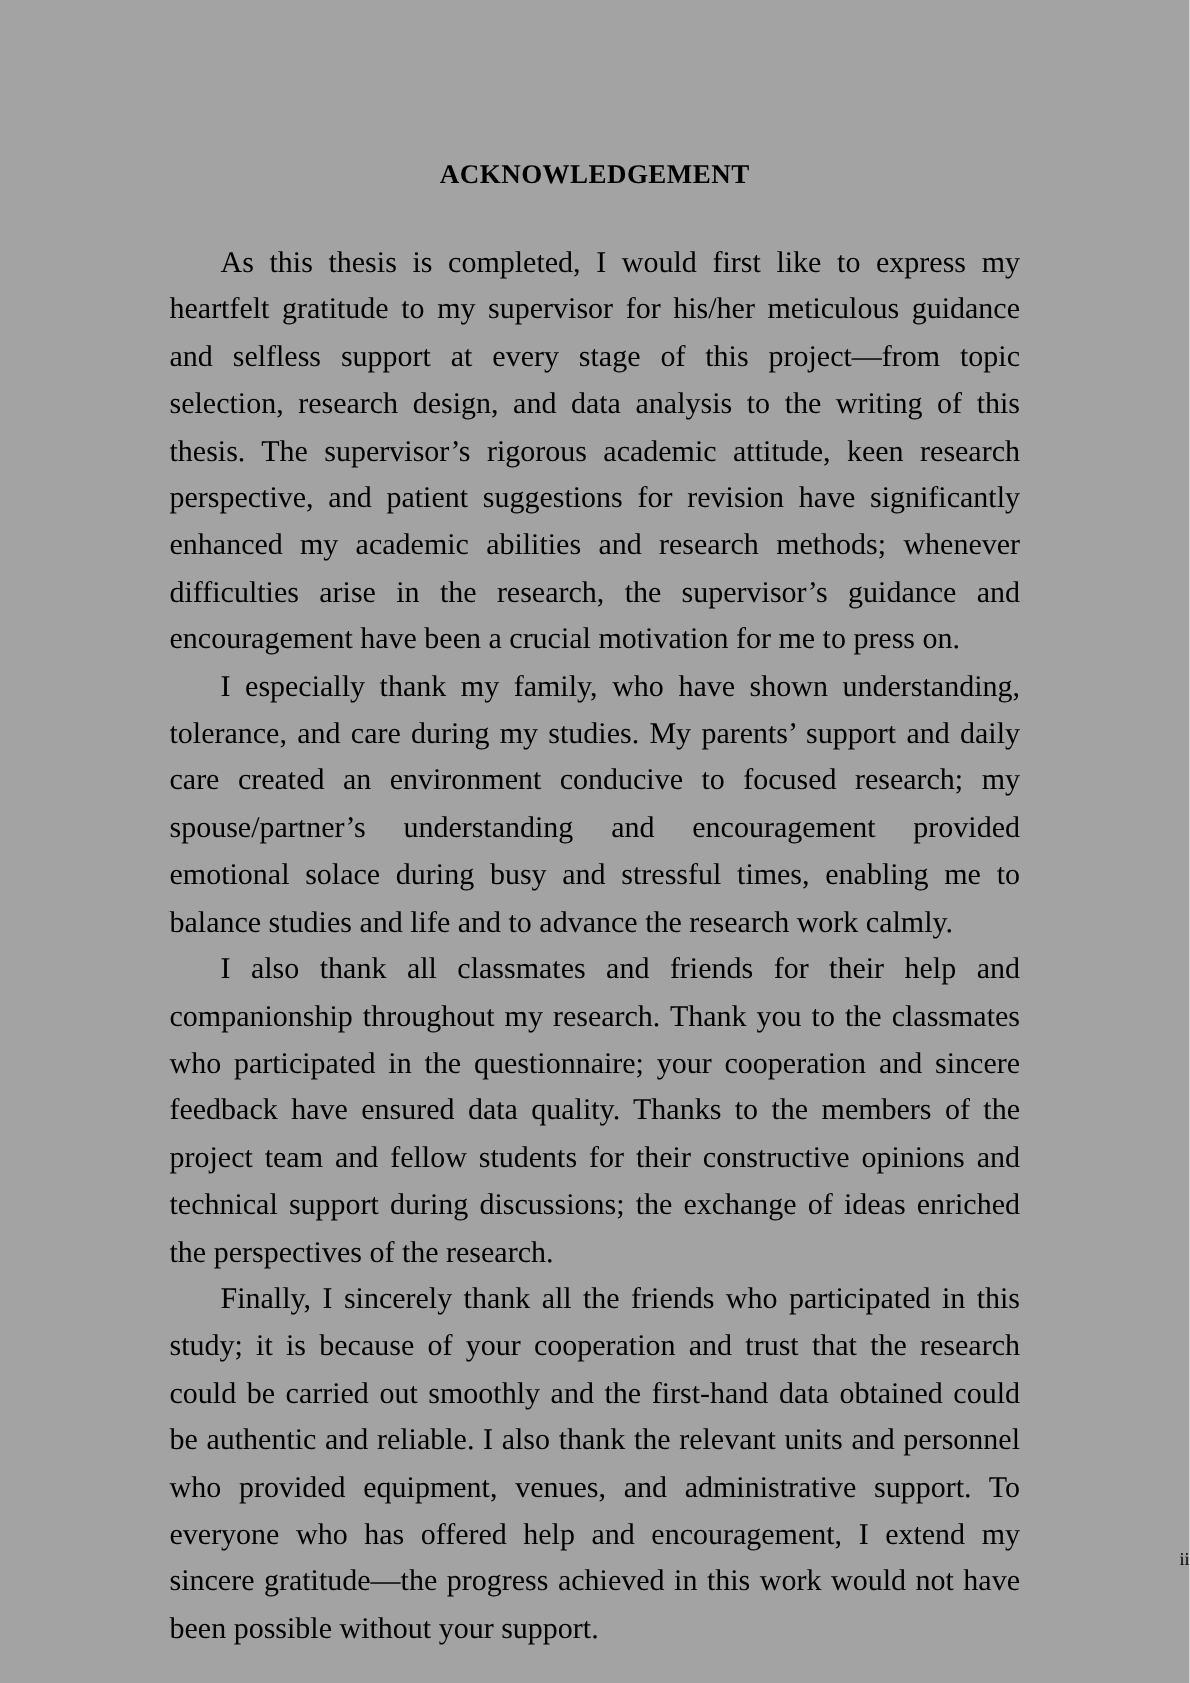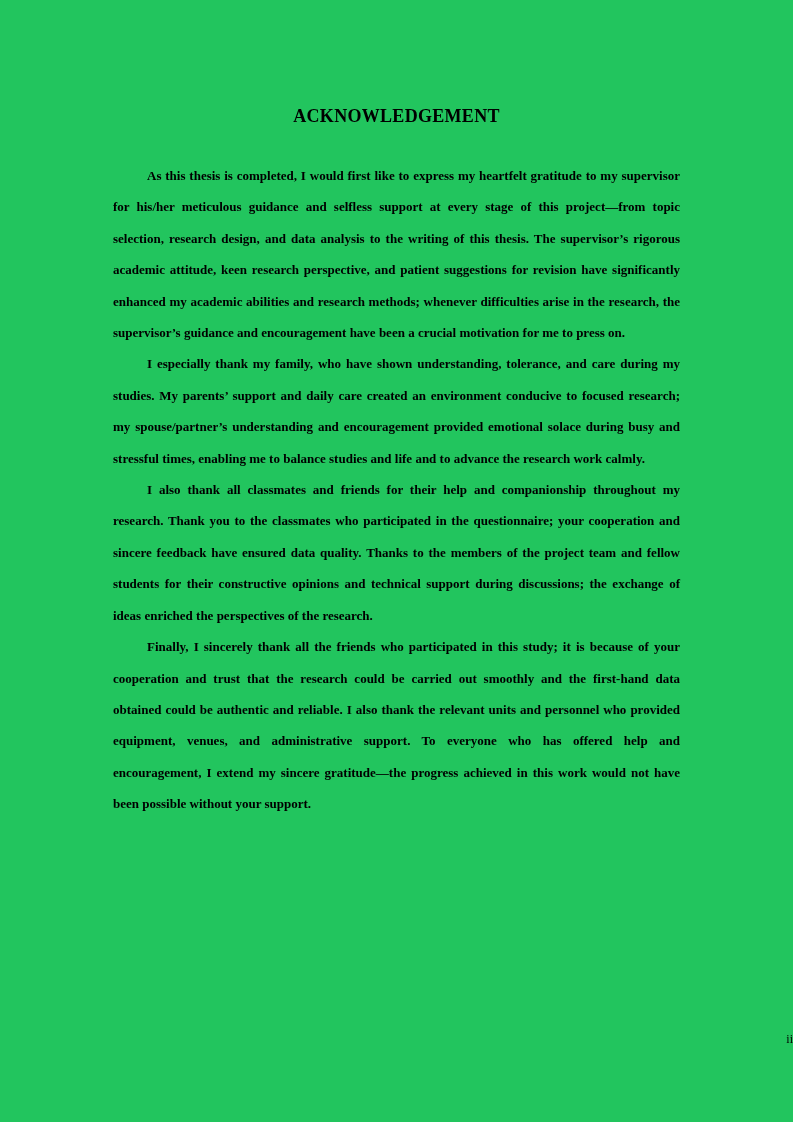--- a/index.html
+++ b/index.html
@@ -4,45 +4,44 @@
 <style>
   html, body {
     margin: 0;
     padding: 0;
     background: #ffffff;
   }
   .page {
     position: relative;
     width: 793px;
     height: 1122px;
-    background: #22c55e;
+    background: #a3a3a3;
     color: #000000;
     font-family: "Liberation Serif", "DejaVu Serif", serif;
     box-sizing: border-box;
     overflow: hidden;
   }
   .title {
     margin: 0;
     padding: 104px 113px 0 113px;
     text-align: center;
     font-size: 18px;
     line-height: 24px;
     font-weight: bold;
     letter-spacing: 0.3px;
   }
   .body-text {
     margin: 32px 113px 0 113px;
   }
   .body-text p {
     margin: 0;
-    font-size: 13px;
+    font-size: 20px;
     line-height: 31.4px;
     text-align: justify;
     text-indent: 34px;
-    font-weight: bold;
   }
   .footer {
     position: absolute;
     left: 0;
     right: 0;
     top: 1032px;
     text-align: right;
     font-size: 12px;
     line-height: 14px;
   }

